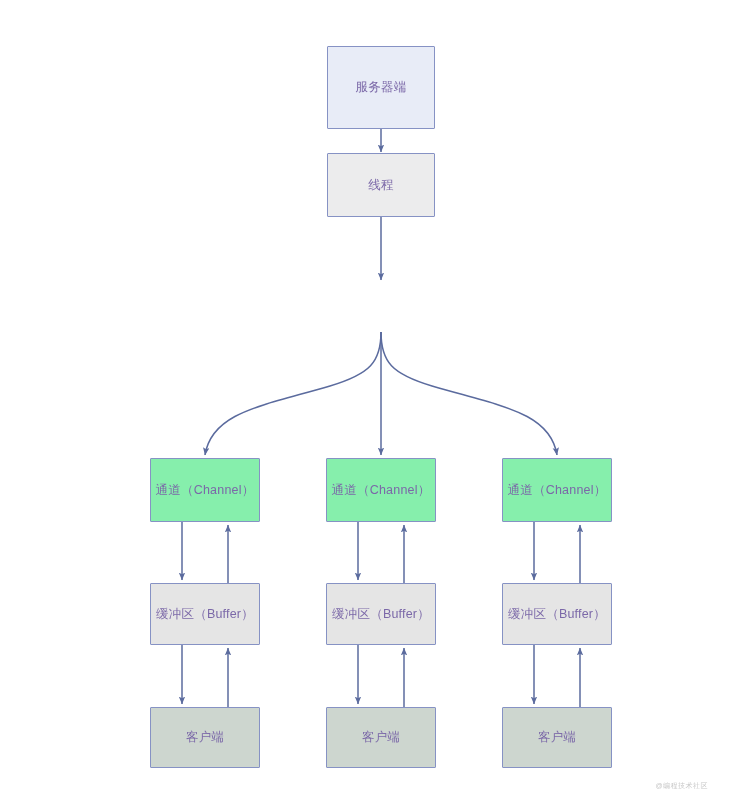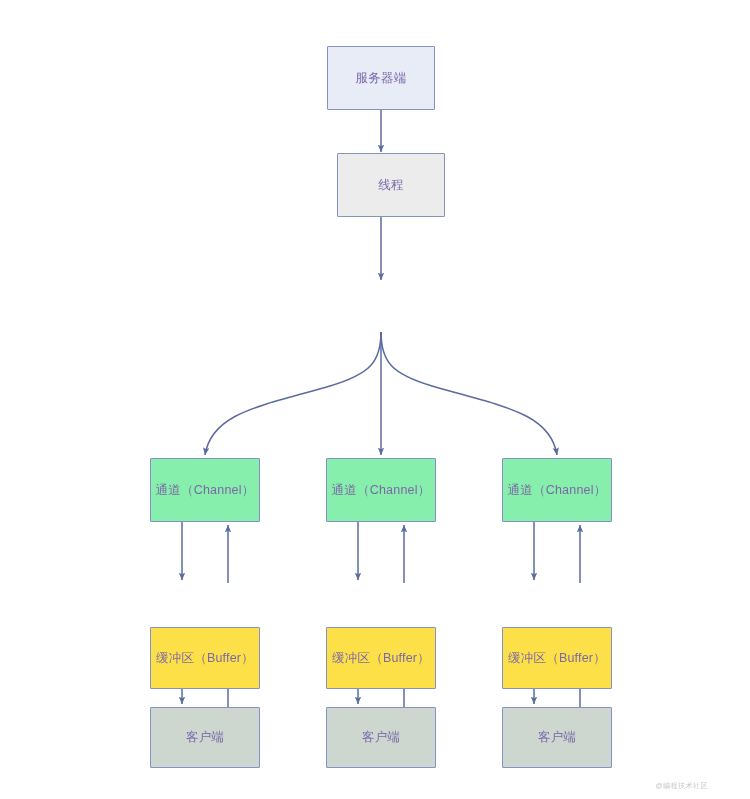--- a/index.html
+++ b/index.html
@@ -43,21 +43,21 @@
     border-radius: 1px;
   }
   .node.ellipse {
     border-radius: 50%;
     border-color: #5e6aa0;
   }
   .n-server   { background: #e8ecf7; }
   .n-thread   { background: #ececed; }
   .n-selector { background: #faeada; color: #7b68a8; }
   .n-channel  { background: #86efac; }
-  .n-buffer   { background: #fde047; margin-top: 44px; }
+  .n-buffer   { background: #e5e5e5; }
   .n-client   { background: #cdd6cf; }
   .watermark {
     position: absolute;
     right: 42px;
     bottom: 8px;
     font-size: 7px;
     color: #c8c8c8;
     letter-spacing: 0.5px;
     white-space: nowrap;
     z-index: 3;
@@ -97,23 +97,23 @@
       <path d="M404,707 L404,648"></path>
 
       <path d="M534,522 L534,580"></path>
       <path d="M580,583 L580,525"></path>
 
       <path d="M534,645 L534,704"></path>
       <path d="M580,707 L580,648"></path>
     </g>
   </svg>
 
-  <div class="node rect n-server" style="left:327px; top:46px; width:108px; height:64px;">服务器端</div>
+  <div class="node rect n-server" style="left:327px; top:46px; width:108px; height:83px;">服务器端</div>
 
-  <div class="node rect n-thread" style="left:337px; top:153px; width:108px; height:64px;">线程</div>
+  <div class="node rect n-thread" style="left:327px; top:153px; width:108px; height:64px;">线程</div>
 
 
   <div class="node rect n-channel" style="left:150px; top:458px; width:110px; height:64px;">通道（Channel）</div>
   <div class="node rect n-channel" style="left:326px; top:458px; width:110px; height:64px;">通道（Channel）</div>
   <div class="node rect n-channel" style="left:502px; top:458px; width:110px; height:64px;">通道（Channel）</div>
 
   <div class="node rect n-buffer" style="left:150px; top:583px; width:110px; height:62px;">缓冲区（Buffer）</div>
   <div class="node rect n-buffer" style="left:326px; top:583px; width:110px; height:62px;">缓冲区（Buffer）</div>
   <div class="node rect n-buffer" style="left:502px; top:583px; width:110px; height:62px;">缓冲区（Buffer）</div>
 

